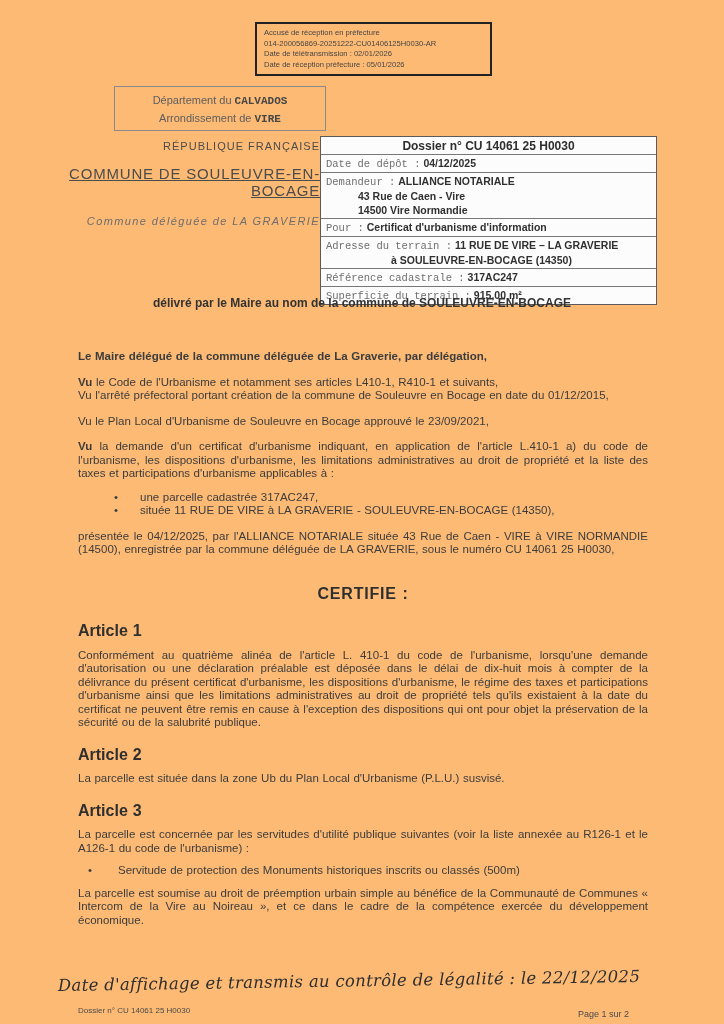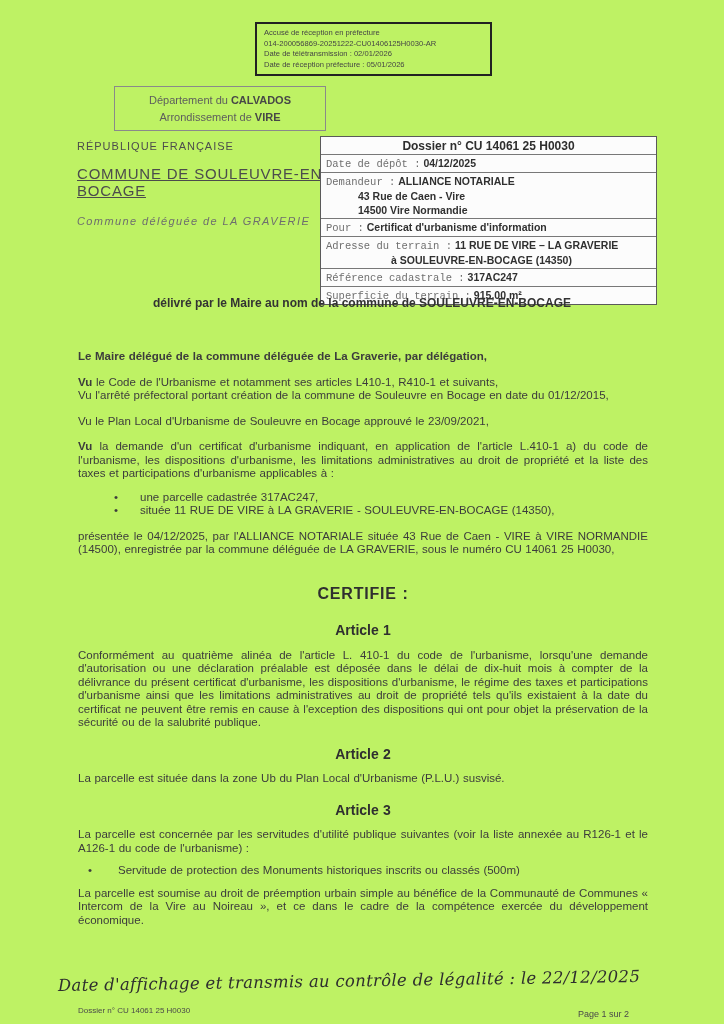--- a/index.html
+++ b/index.html
@@ -1,40 +1,40 @@
 <!DOCTYPE html>
 <html><head>
 <meta charset="utf-8">
 <style>
   * { box-sizing: border-box; }
   html,body { margin:0; padding:0; }
   body { background:#ffffff; }
   .page {
     position:relative; width:724px; height:1024px; margin:0 auto;
-    background:#bef264; overflow:hidden;
+    background:#fdba74; overflow:hidden;
     font-family:"Liberation Sans", sans-serif; color:#3c3c3c;
   }
   .b { font-weight:bold; }
 
   
   .stamp-box {
     position:absolute; left:255px; top:22px; width:237px;
     border:2px solid #222; padding:4px 7px;
     font-size:7.6px; line-height:10.6px; color:#454545;
   }
   
   .dept-box {
     position:absolute; left:114px; top:86px; width:212px; height:45px;
     border:1px solid #8a8a8a; text-align:center;
     font-size:11px; line-height:17px; color:#5d5d5d; padding-top:5px;
   }
-  .dept-box .b { color:#474747; }
+  .dept-box .b { color:#474747;font-family:Liberation Mono, monospace; }
 
   
-  .left-col { position:absolute; left:65px; top:140px; width:255px; text-align:left; color:#4c4c4c;margin-left:12px; }
+  .left-col { position:absolute; left:65px; top:140px; width:255px; text-align:right; color:#4c4c4c; }
   .republique { font-size:11px; letter-spacing:1px; margin-bottom:13px; }
   .commune { font-size:15px; font-weight:normal; letter-spacing:0.8px; text-decoration:underline; margin-bottom:16px; }
   .commune-del { font-size:11px; font-style:italic; letter-spacing:1.4px; color:#6e6e6e; }
 
   
   .dossier-table {
     position:absolute; left:320px; top:136px; width:337px;
     border:1.5px solid #5a5a5a; font-size:10.5px; line-height:14px;
     background:#fcfcfc;
   }
@@ -60,21 +60,21 @@
   }
   .body-text p { margin:0; }
   .just { text-align:justify; }
   .mt9  { margin-top:9px !important; }
   .mt11 { margin-top:11px !important; }
   .mt12 { margin-top:12px !important; }
   .vu-bullets { list-style:none; margin:10px 0 0; padding:0; }
   .vu-bullets li { position:relative; padding-left:62px; }
   .vu-bullets li::before { content:"•"; position:absolute; left:36px; }
   .certifie { margin-top:30px !important; text-align:center; font-weight:bold; font-size:16px; letter-spacing:0.8px; color:#2f2f2f; }
-  .h-art { margin:18px 0 11px; text-align:center; font-size:14px; font-weight:bold; color:#2f2f2f; }
+  .h-art { margin:18px 0 11px; text-align:left; font-size:16px; font-weight:bold; color:#2f2f2f; }
   .h-art.first { margin-top:24px; }
   .h-art.tight { }
   .a3-bullet { position:relative; padding-left:40px; }
   .a3-bullet::before { content:"•"; position:absolute; left:10px; }
 
   
   .handwriting {
     position:absolute; left:58px; top:976px; white-space:nowrap;
     font-family:"DejaVu Serif", serif; font-style:italic;
     font-size:16.5px; color:#2e2e2e; letter-spacing:0.3px;

